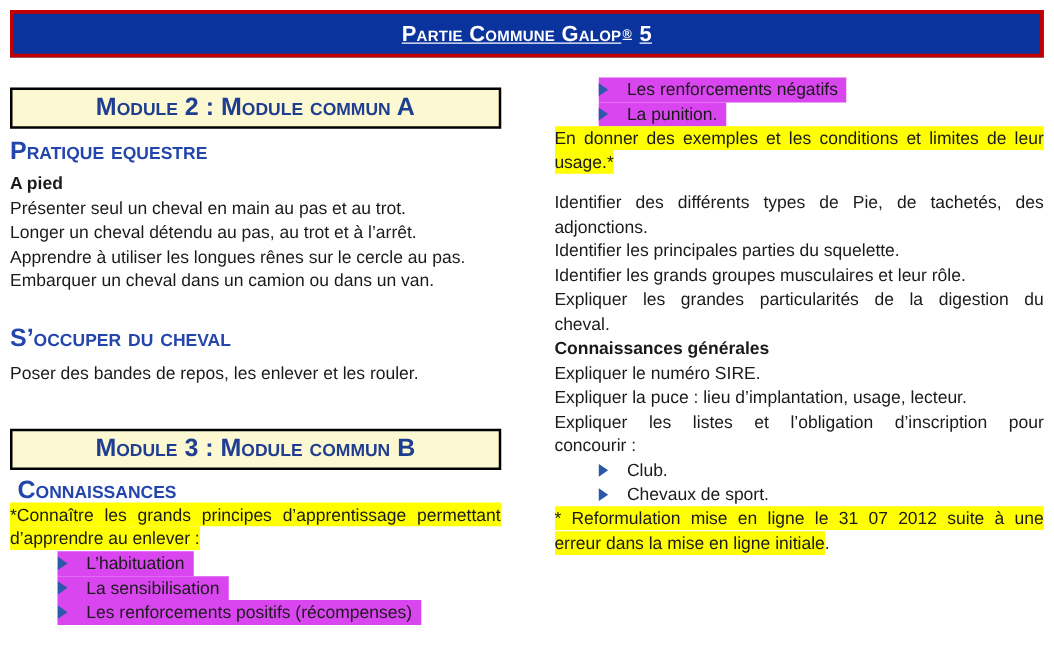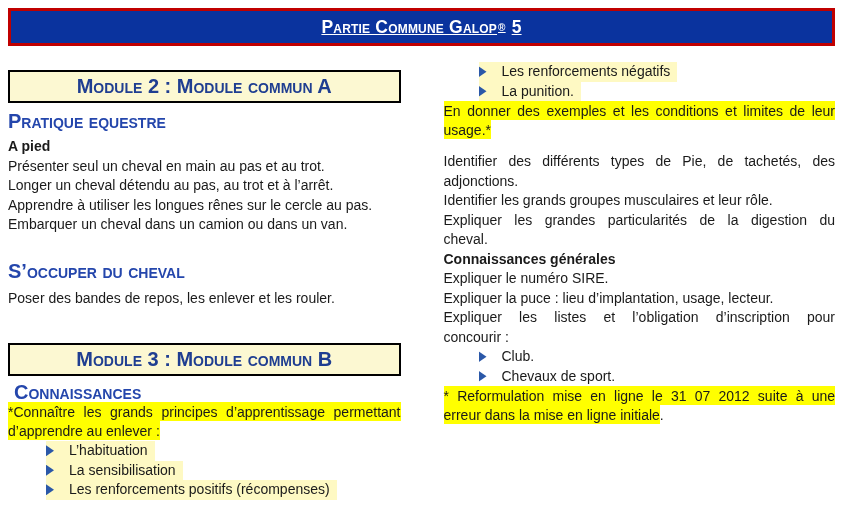--- a/index.html
+++ b/index.html
@@ -75,21 +75,21 @@
     line-height: 19.5px; height: 19.5px;
   }
   .col-left  .bullet { margin-left: 38px; }
   .col-right .bullet { margin-left: 35px; }
   .bullet .arrow {
     width: 8px; height: 11px; flex: none;
     background: #2B58A8;
     clip-path: polygon(0 0, 100% 50%, 0 100%);
     margin-right: 15px;
   }
-  .bullet.hl { background: #fef9c3; padding-right: 7px; justify-content: flex-end; }
+  .bullet.hl { background: #d946ef; padding-right: 7px; justify-content: flex-end; }
 </style>
 </head>
 <body>
 
 <div class="page">
 
   <div class="banner">
     <span>Partie Commune Galop</span>
       <sup>®</sup>
       <span class="num">5</span>
@@ -152,20 +152,21 @@
           <span class="arrow"></span>
           <span>La punition.</span>
         </div>
       </div>
 
       <div class="line jfull"><mark>En donner des exemples et les conditions et limites de leur</mark></div>
       <div class="line"><mark>usage.*</mark></div>
 
       <div class="line jfull mt12">Identifier des différents types de Pie, de tachetés, des</div>
       <div class="line">adjonctions.</div>
+      <div class="line">Identifier les principales parties du squelette.</div>
       <div class="line">Identifier les grands groupes musculaires et leur rôle.</div>
       <div class="line jfull">Expliquer les grandes particularités de la digestion du</div>
       <div class="line">cheval.</div>
 
       <div class="blabel mt14">Connaissances générales</div>
       <div class="line">Expliquer le numéro SIRE.</div>
       <div class="line">Expliquer la puce : lieu d’implantation, usage, lecteur.</div>
       <div class="line jfull">Expliquer les listes et l’obligation d’inscription pour</div>
       <div class="line">concourir :</div>
 

